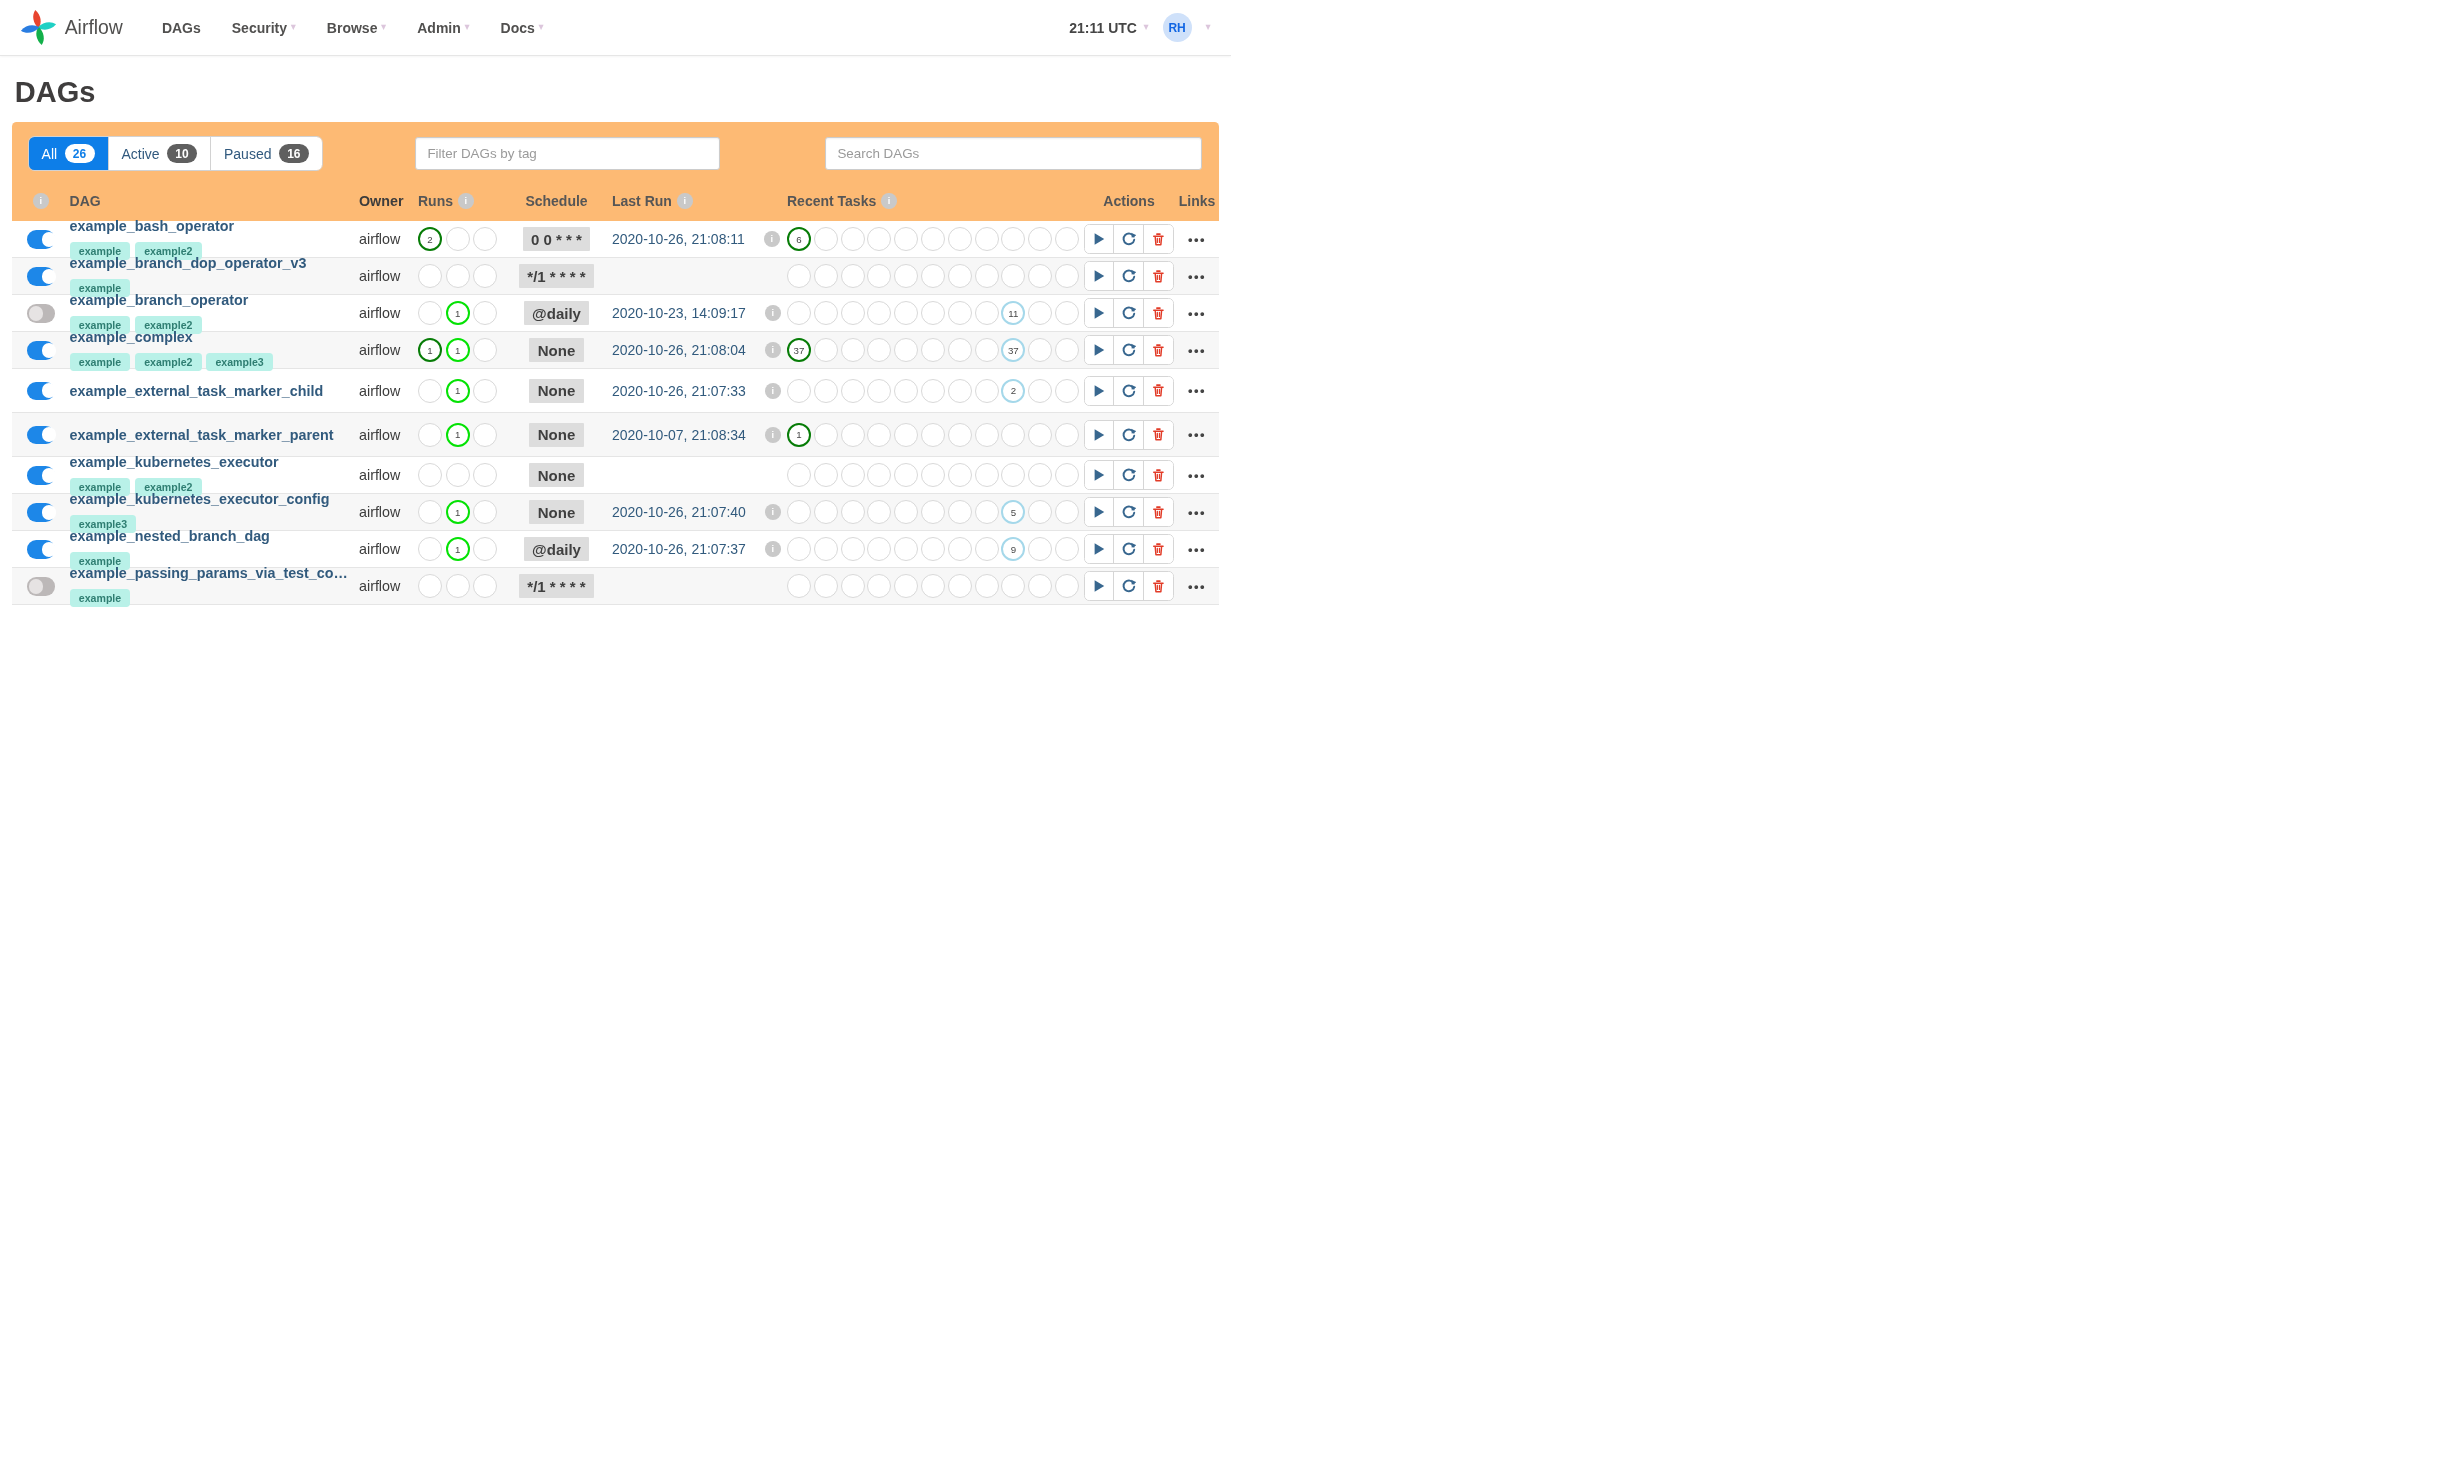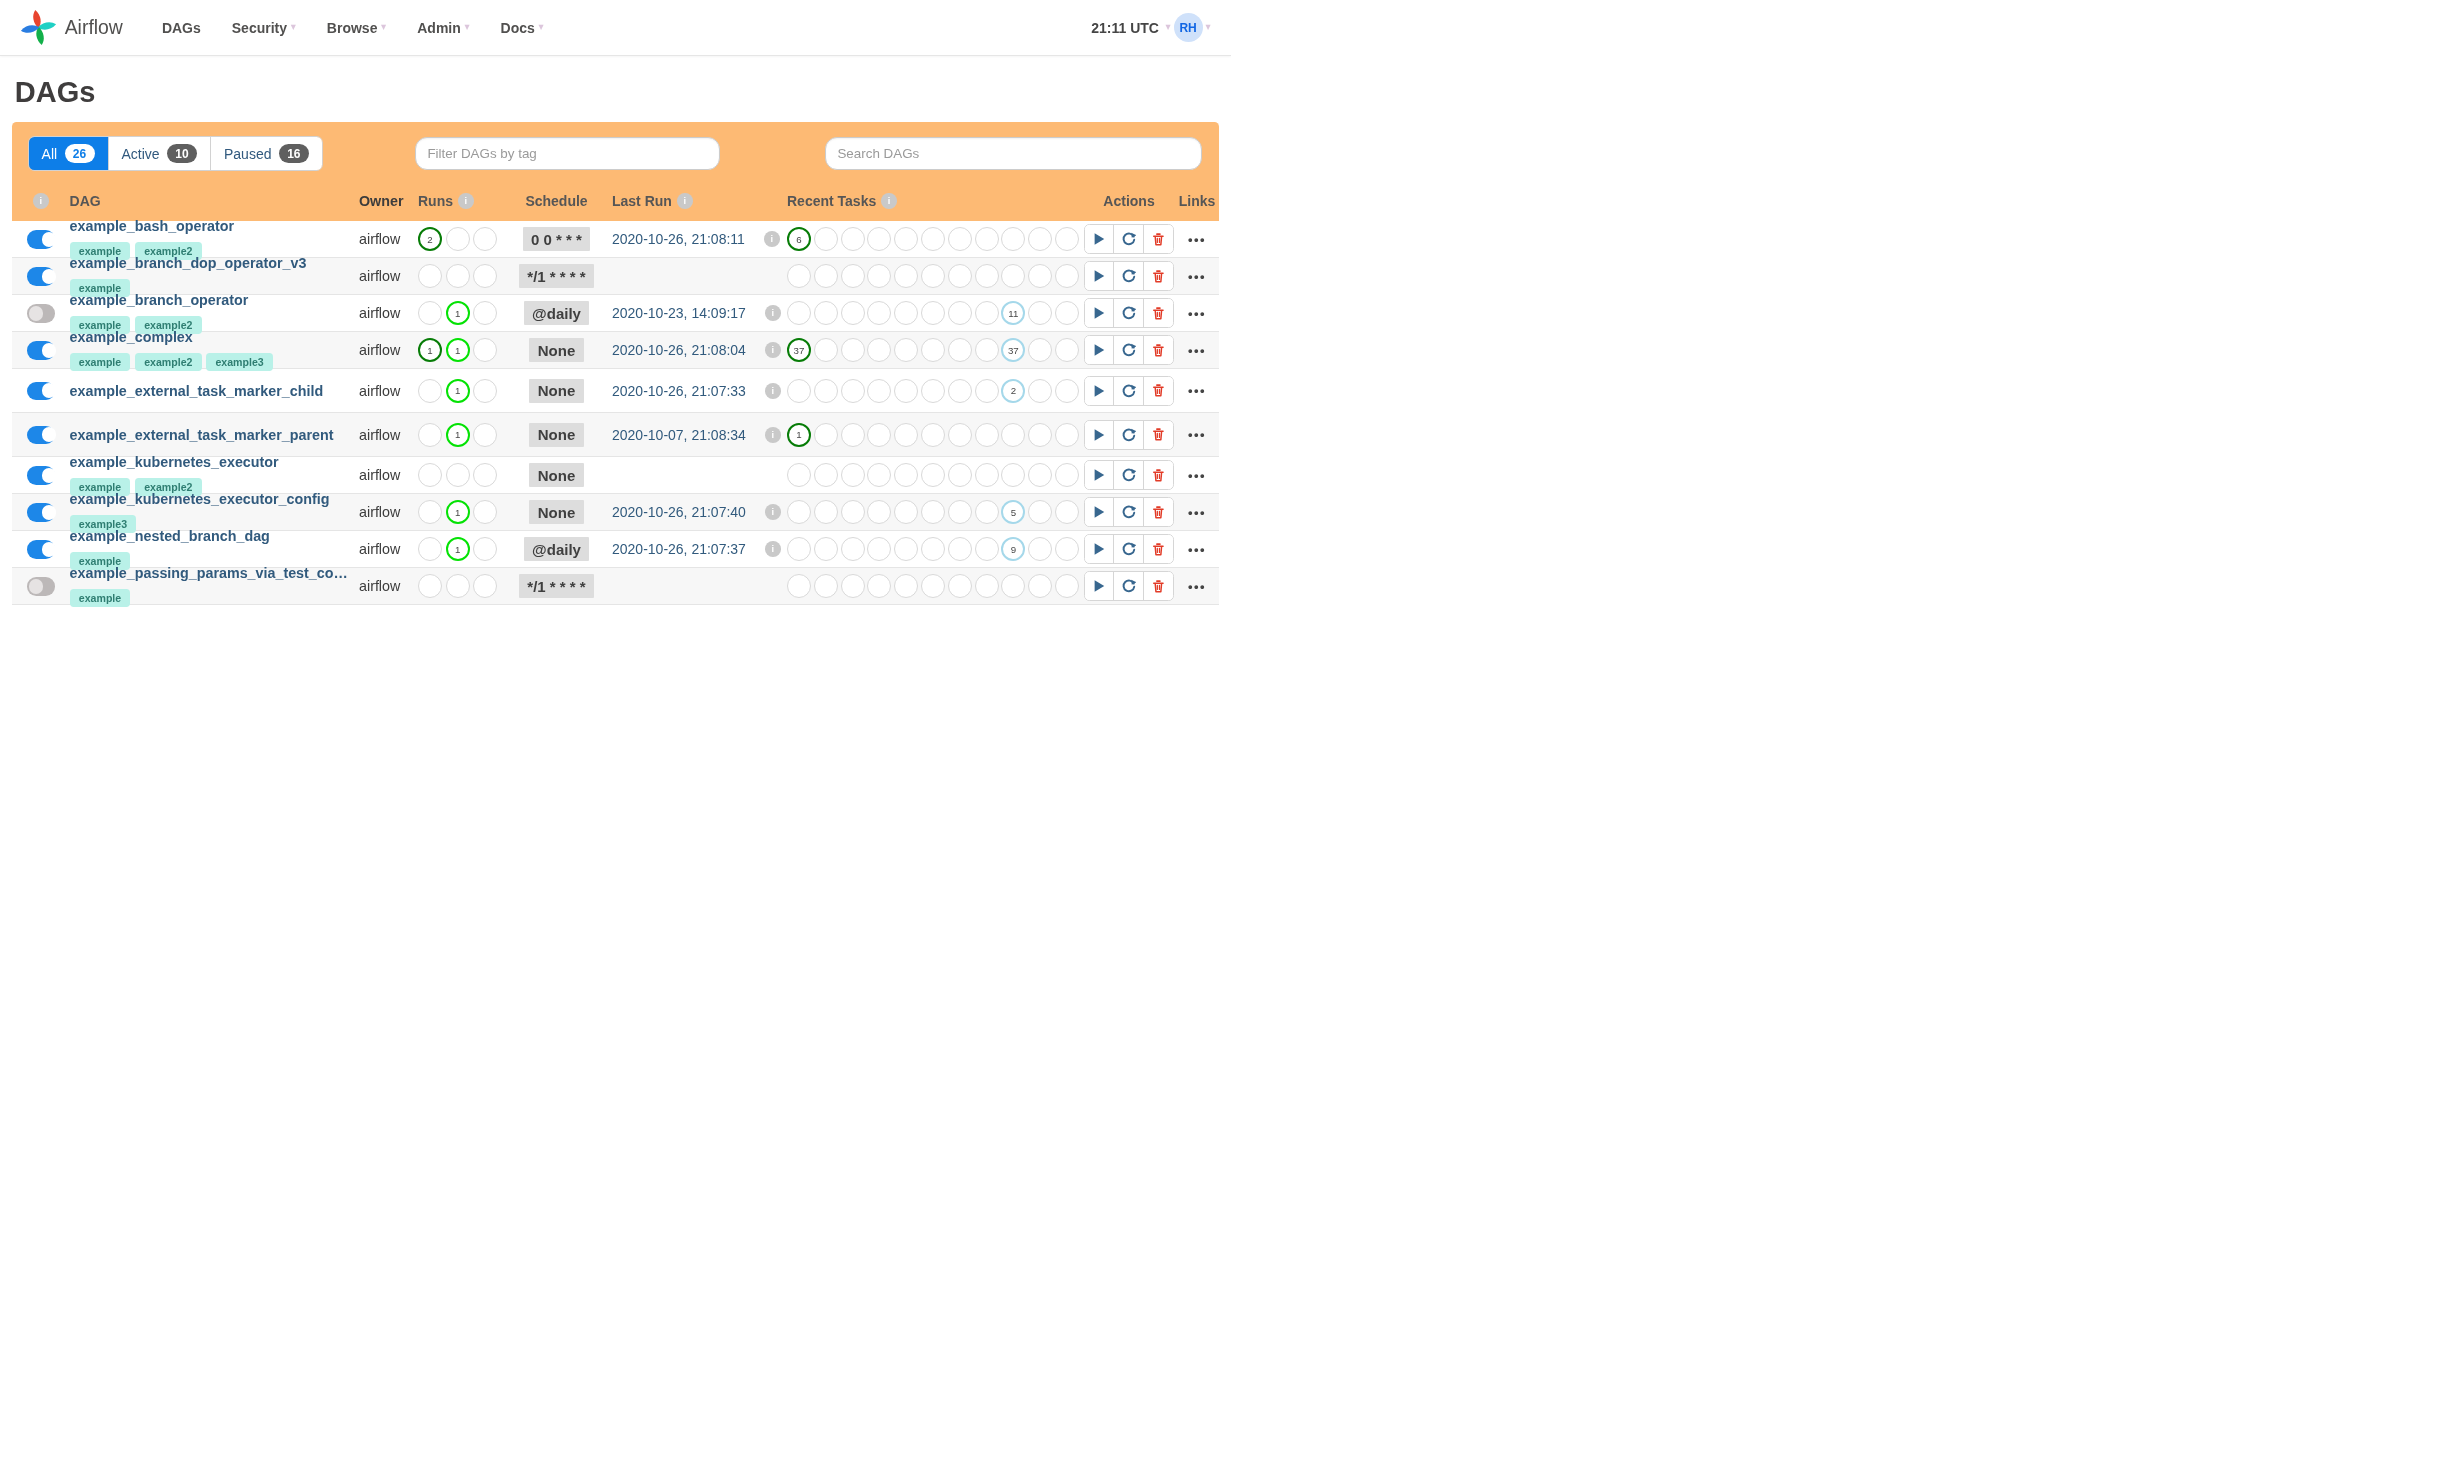--- a/index.html
+++ b/index.html
@@ -15,38 +15,38 @@
   }
   
   .navbar{height:56px;display:flex;align-items:center;padding:0 20.3px;background:#fff;
     border-bottom:0.9px solid #e6e6e6;box-shadow:0 0.9px 1.8px rgba(0,0,0,.04);}
   .brand{display:flex;align-items:center;gap:7.4px}
   .brand svg{display:block}
   .brand-name{font-size:19.4px;color:#51504f}
   .nav-menu{display:flex;align-items:center;margin-left:39px;gap:31px}
   .nav-item{display:flex;align-items:center;gap:3.7px;font-weight:bold;font-size:14px;color:#51504f;cursor:pointer}
   .caret{color:#dcc6dc;font-size:10.2px;line-height:1}
-  .nav-right{margin-left:auto;display:flex;align-items:center;gap:3px}
+  .nav-right{margin-left:auto;display:flex;align-items:center;gap:14px}
   .clock{display:flex;align-items:center;gap:6.5px;font-weight:bold;font-size:14px;color:#454545;cursor:pointer}
   .avatar{width:29px;height:29px;border-radius:50%;background:#cfe1fa;display:flex;align-items:center;justify-content:center;
     font-weight:bold;font-size:12px;color:#1266e3;cursor:pointer}
   
   .page-title{margin:20.3px 0 13px 14.8px;font-size:29px;font-weight:bold;color:#3f3d3d}
   
   .panel{margin:0 12px;background:#fdba74;border-radius:4.6px 4.6px 0 0}
   .panel-controls{display:flex;align-items:center;padding:14.8px 14.8px 13px 16.6px}
   .tab-group{display:flex;border-radius:5.5px;overflow:hidden;box-shadow:0 0 0 0.9px #d2d2d2}
   .tab{display:flex;align-items:center;gap:7.4px;height:33px;padding:0 13px;border:none;background:#fff;
     font-family:inherit;font-size:14px;color:#31597e;cursor:pointer;border-right:0.9px solid #d2d2d2}
   .tab:last-child{border-right:none}
   .tab .tab-badge{background:#5f5f5f;color:#fff;font-weight:bold;font-size:12px;padding:2.8px 8.3px;border-radius:10.2px}
   .tab.active{background:var(--accent-blue);color:#fff}
   .tab.active .tab-badge{background:#fff;color:var(--accent-blue)}
   .spacer{flex:1}
-  .text-input{height:33px;border:0.9px solid #ccc;border-radius:12px;padding:0 11px;font-family:inherit;
+  .text-input{height:33px;border:0.9px solid #ccc;border-radius:3px;padding:0 11px;font-family:inherit;
     font-size:13.4px;color:#444;background:#fff;box-shadow:inset 0 0.9px 1.8px rgba(0,0,0,.06)}
   .text-input::placeholder{color:#9a9a9a}
   .input-tag{width:305px;margin-right:105px}
   .input-search{width:377px;margin-right:1.8px}
   
   .cols{display:flex;align-items:center}
   .c-toggle{width:28px;margin:0 14.8px;flex:none;display:flex;justify-content:center}
   .c-dag{flex:1;min-width:0}
   .c-owner{width:59px;flex:none;font-size:14.3px;color:#3c3c3c}
   .c-runs{width:83px;flex:none}

